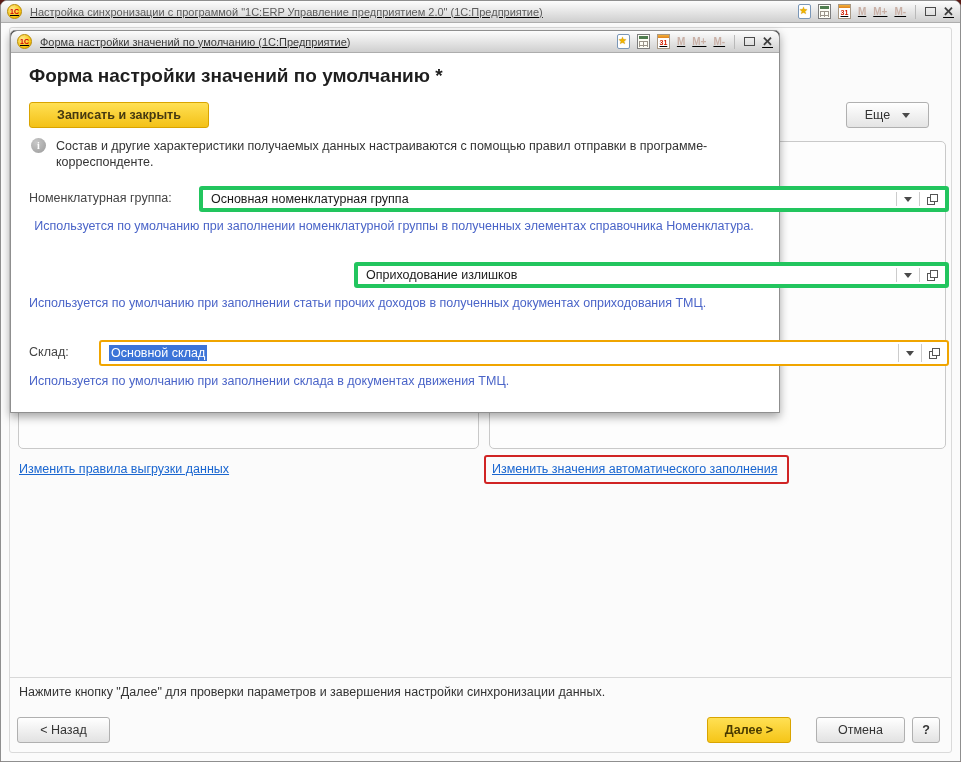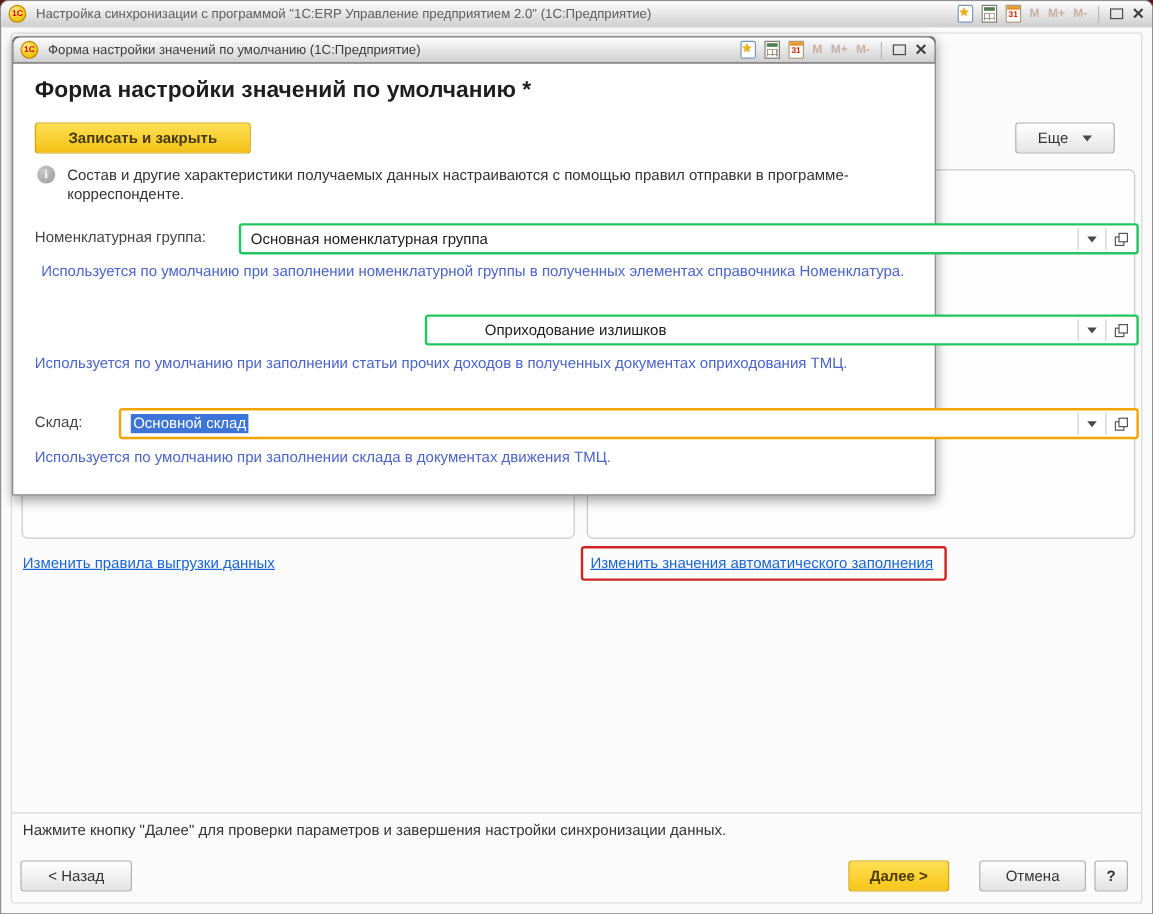--- a/index.html
+++ b/index.html
@@ -13,20 +13,21 @@
   .main-window{
     position:absolute;left:0;top:0;width:961px;height:762px;
     background:#fbfbfb;border:1px solid #8f8f8f;border-radius:7px 7px 0 0;
     box-sizing:border-box;
   }
   .titlebar{
     height:22px;display:flex;align-items:center;padding:0 6px;
     background:linear-gradient(#fdfdfd,#cfcfcf);
     border-bottom:1px solid #adadad;border-radius:6px 6px 0 0;
     box-sizing:border-box;
+    text-decoration:underline;
   }
   .titlebar .title{
     font-size:11px;color:#5d5d5d;margin-left:8px;white-space:nowrap;
     overflow:hidden;text-overflow:ellipsis;
   }
   .titlebar.active .title{color:#3c3c3c;}
   .logo{
     width:15px;height:15px;border-radius:50%;flex:0 0 auto;
     background:radial-gradient(circle at 35% 30%,#ffe98c,#f7c411 65%,#d99e00);
     border:1px solid #b98a00;box-sizing:border-box;
@@ -101,34 +102,34 @@
     width:15px;height:15px;border-radius:50%;flex:0 0 auto;margin-top:0;
     background:radial-gradient(circle at 35% 30%,#c8c8c8,#9a9a9a);
     color:#fff;font-size:10px;font-weight:bold;font-family:"Liberation Serif",serif;
     text-align:center;line-height:15px;
   }
   .info-text{font-size:12.5px;color:#333;line-height:16px;}
   .field-row{position:absolute;left:18px;right:17px;height:26px;display:block;}
   .field-label{position:absolute;left:0;top:5px;font-size:12.5px;color:#444;white-space:nowrap;}
   .combo{
     position:absolute;top:0;height:26px;box-sizing:border-box;display:flex;align-items:stretch;
-    border:2px solid #22c55e;border-radius:3px;background:#fff;
+    border:4px solid #22c55e;border-radius:3px;background:#fff;
   }
   .combo.focused{border:2px solid #f0a500;}
   .combo .val{flex:1;display:flex;align-items:center;padding:0 8px;font-size:12.5px;color:#1a1a1a;white-space:nowrap;overflow:hidden;}
   .combo .sel{background:#3c74d8;color:#fff;padding:1px 2px;}
   .combo .csep{width:1px;background:#cccccc;margin:2px 0;}
   .combo .dd{width:22px;display:flex;align-items:center;justify-content:center;cursor:pointer;}
   .combo .openbtn{width:25px;display:flex;align-items:center;justify-content:center;cursor:pointer;}
   .hint{position:absolute;left:18px;right:20px;font-size:12.5px;color:#4a64c8;white-space:nowrap;}
   .r1{top:133px;} .h1p{top:166px;text-align:center;}
   .r2{top:209px;} .h2p{top:243px;}
   .r3{top:287px;} .h3p{top:321px;}
   .combo.c1{left:170px;width:750px;}
-  .combo.c2{left:325px;width:595px;padding-left:40px;}
+  .combo.c2{left:325px;width:595px;}
   .combo.c3{left:70px;width:850px;}
 </style>
 </head>
 <body>
 
 <div class="main-window">
 
   <div class="titlebar">
     <span class="logo">1С</span>
     <span class="title">Настройка синхронизации с программой "1С:ERP Управление предприятием 2.0"  (1С:Предприятие)</span>

